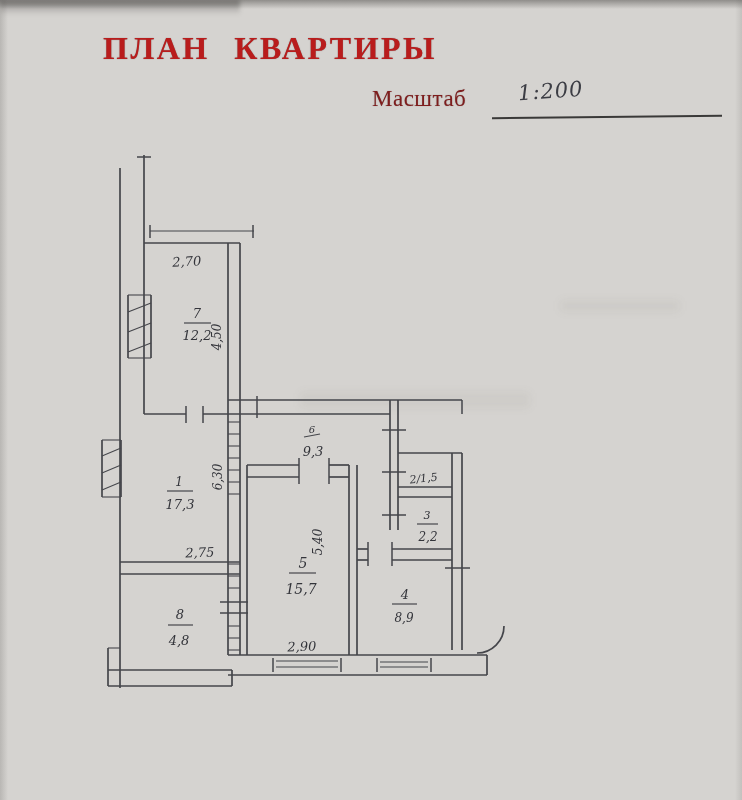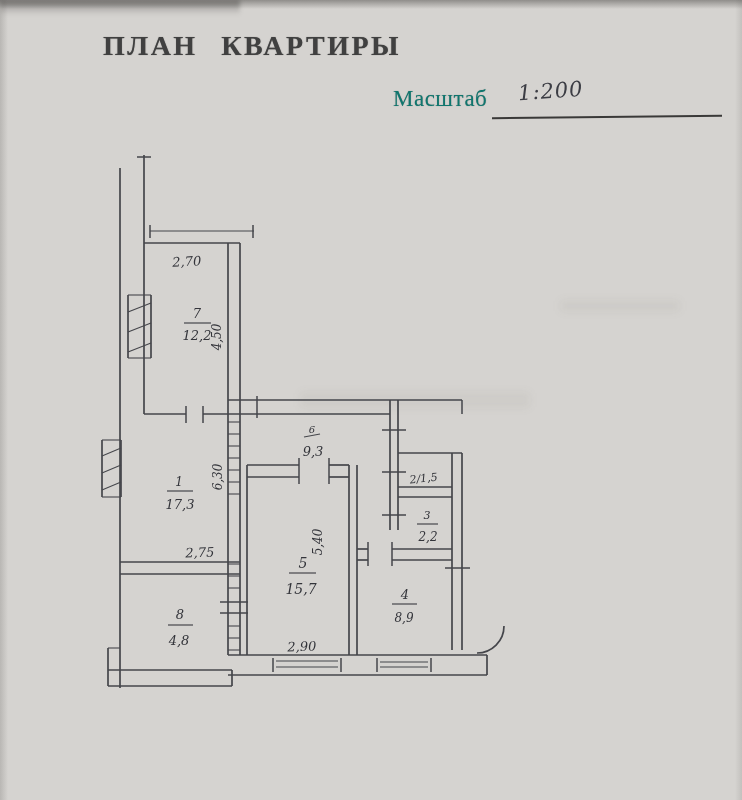--- a/index.html
+++ b/index.html
@@ -17,27 +17,27 @@
     background:linear-gradient(to bottom, rgba(55,53,50,.45), rgba(55,53,50,0));
     filter:blur(2px);}
   .edge-left{position:absolute;top:0;left:0;bottom:0;width:8px;
     background:linear-gradient(to right, rgba(85,83,80,.22), rgba(85,83,80,0));}
   .edge-right{position:absolute;top:0;right:0;bottom:0;width:7px;
     background:linear-gradient(to left, rgba(85,83,80,.14), rgba(85,83,80,0));}
   .smudge{position:absolute;background:rgba(70,70,68,.05);filter:blur(4px);border-radius:4px;}
 
   .title{
     position:absolute;left:103px;top:30px;
-    font-size:28px;font-weight:bold;color:#404040;
+    font-size:32px;font-weight:bold;color:#b91c1c;
     letter-spacing:2.5px;word-spacing:14px;white-space:nowrap;
     text-shadow:0 0 1px rgba(46,45,43,.55);
   }
   .scale-label{
-    position:absolute;left:393px;top:86px;
-    font-size:23px;color:#0f766e;letter-spacing:.5px;
+    position:absolute;left:372px;top:86px;
+    font-size:23px;color:#7f1d1d;letter-spacing:.5px;
     text-shadow:0 0 1px rgba(49,48,46,.4);
   }
   .scale-value{
     position:absolute;left:518px;top:79px;
     font-family:"DejaVu Serif", serif;font-style:italic;
     font-size:21px;color:#3c3d44;transform:rotate(-4deg);
     letter-spacing:1px;
   }
   .scale-line{
     position:absolute;left:492px;top:116px;width:230px;height:2px;

